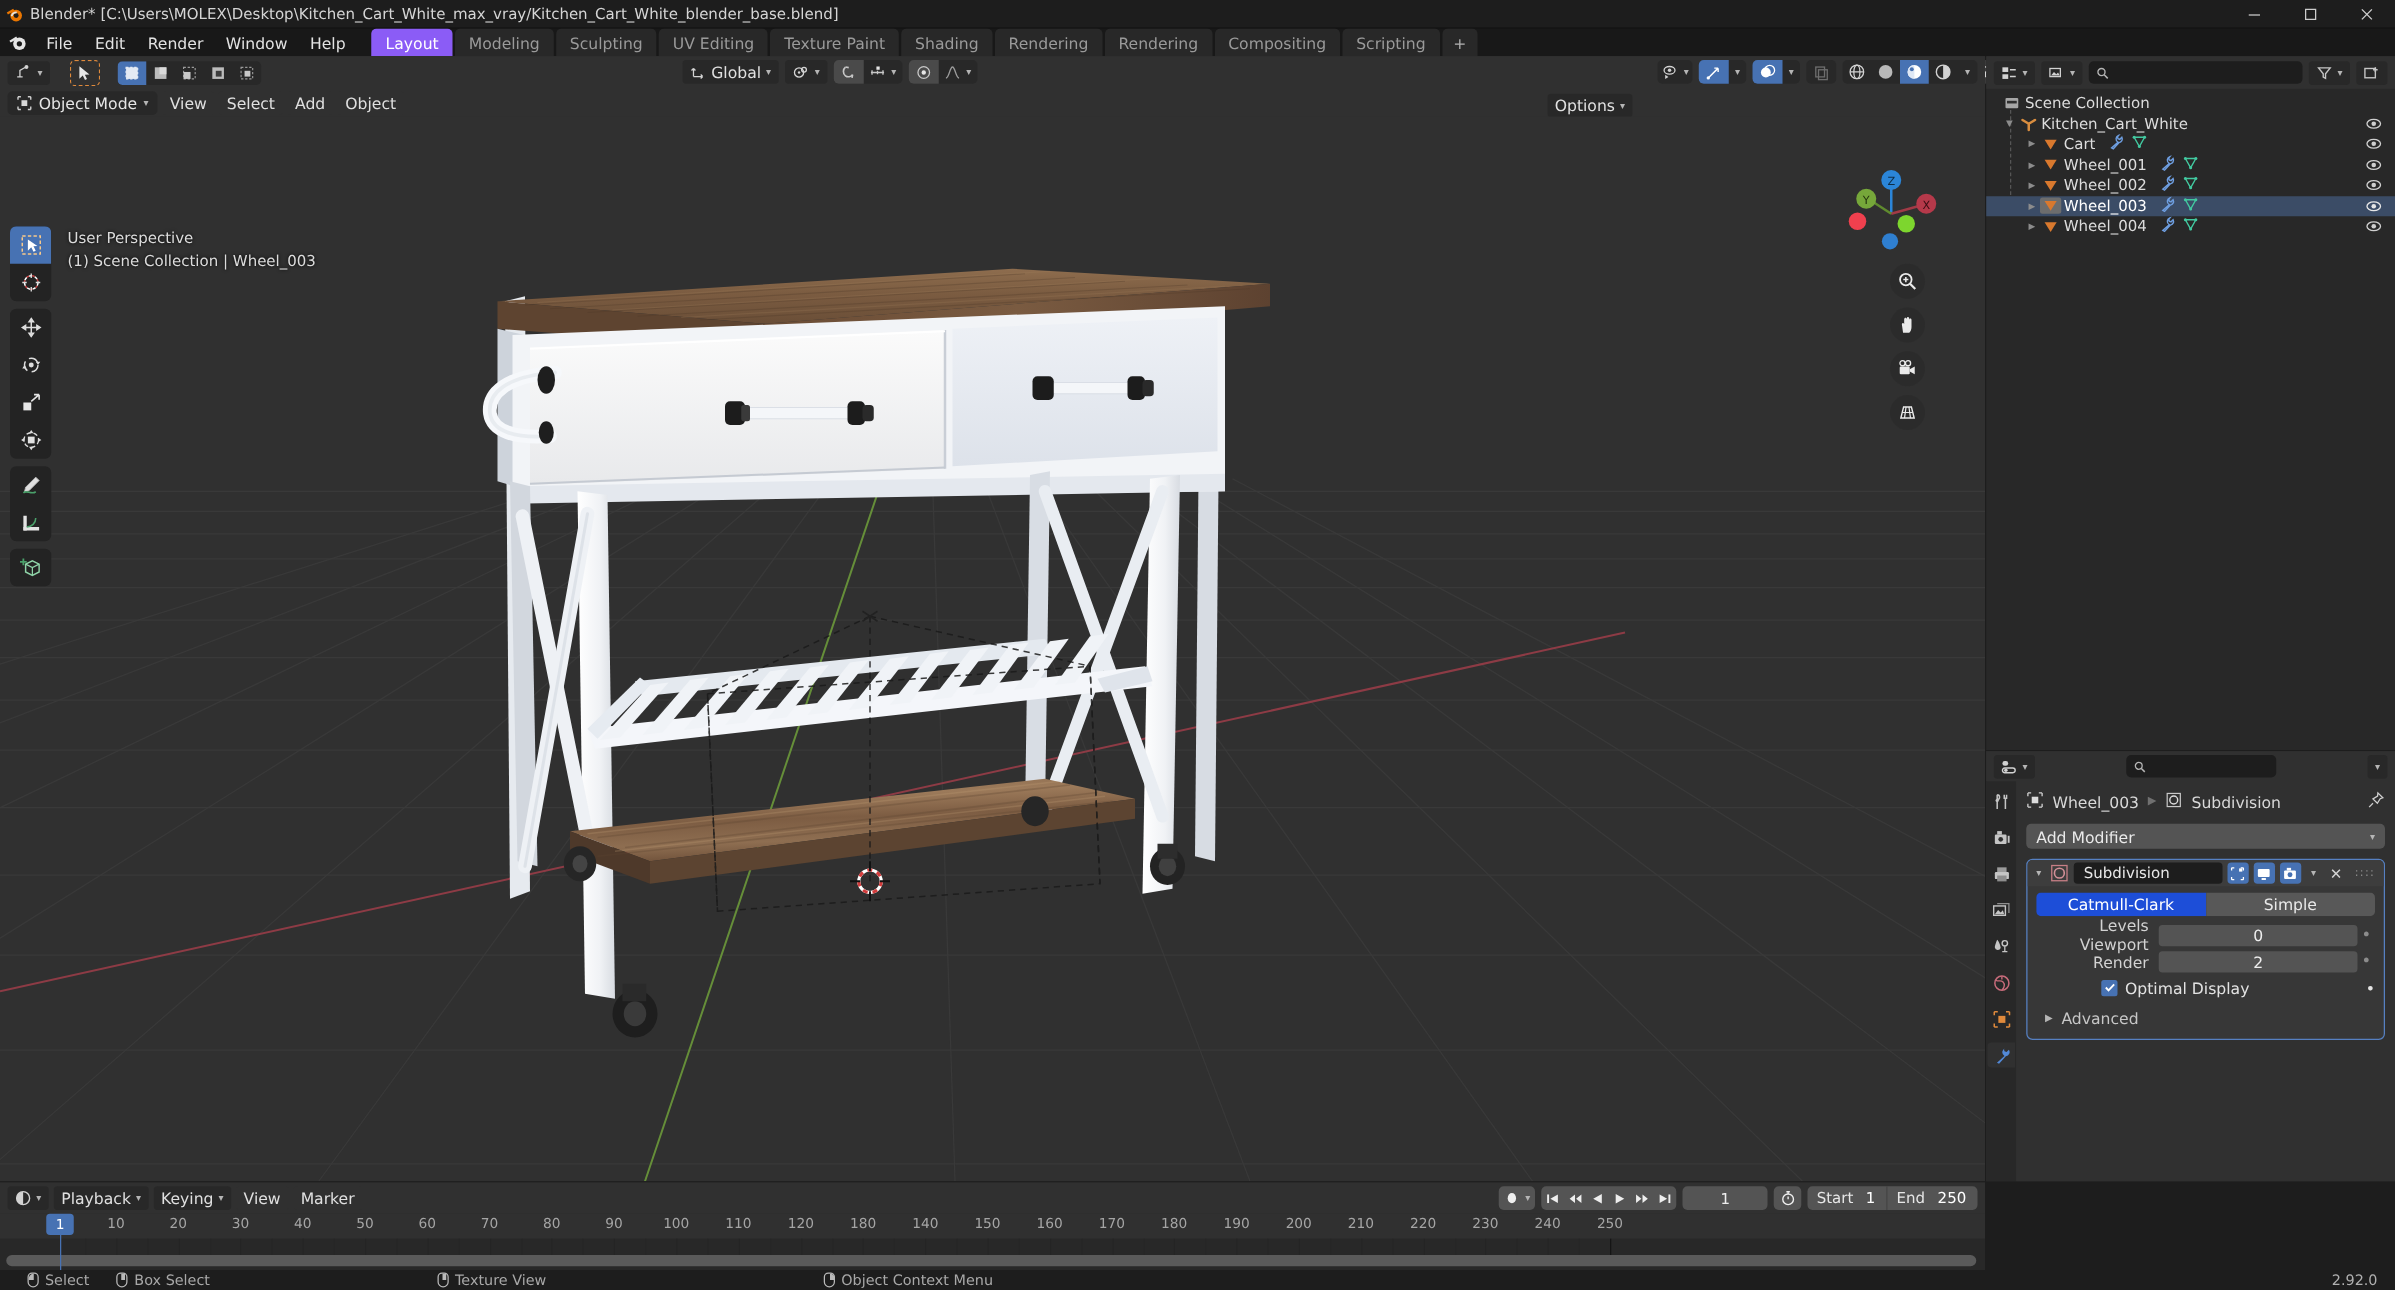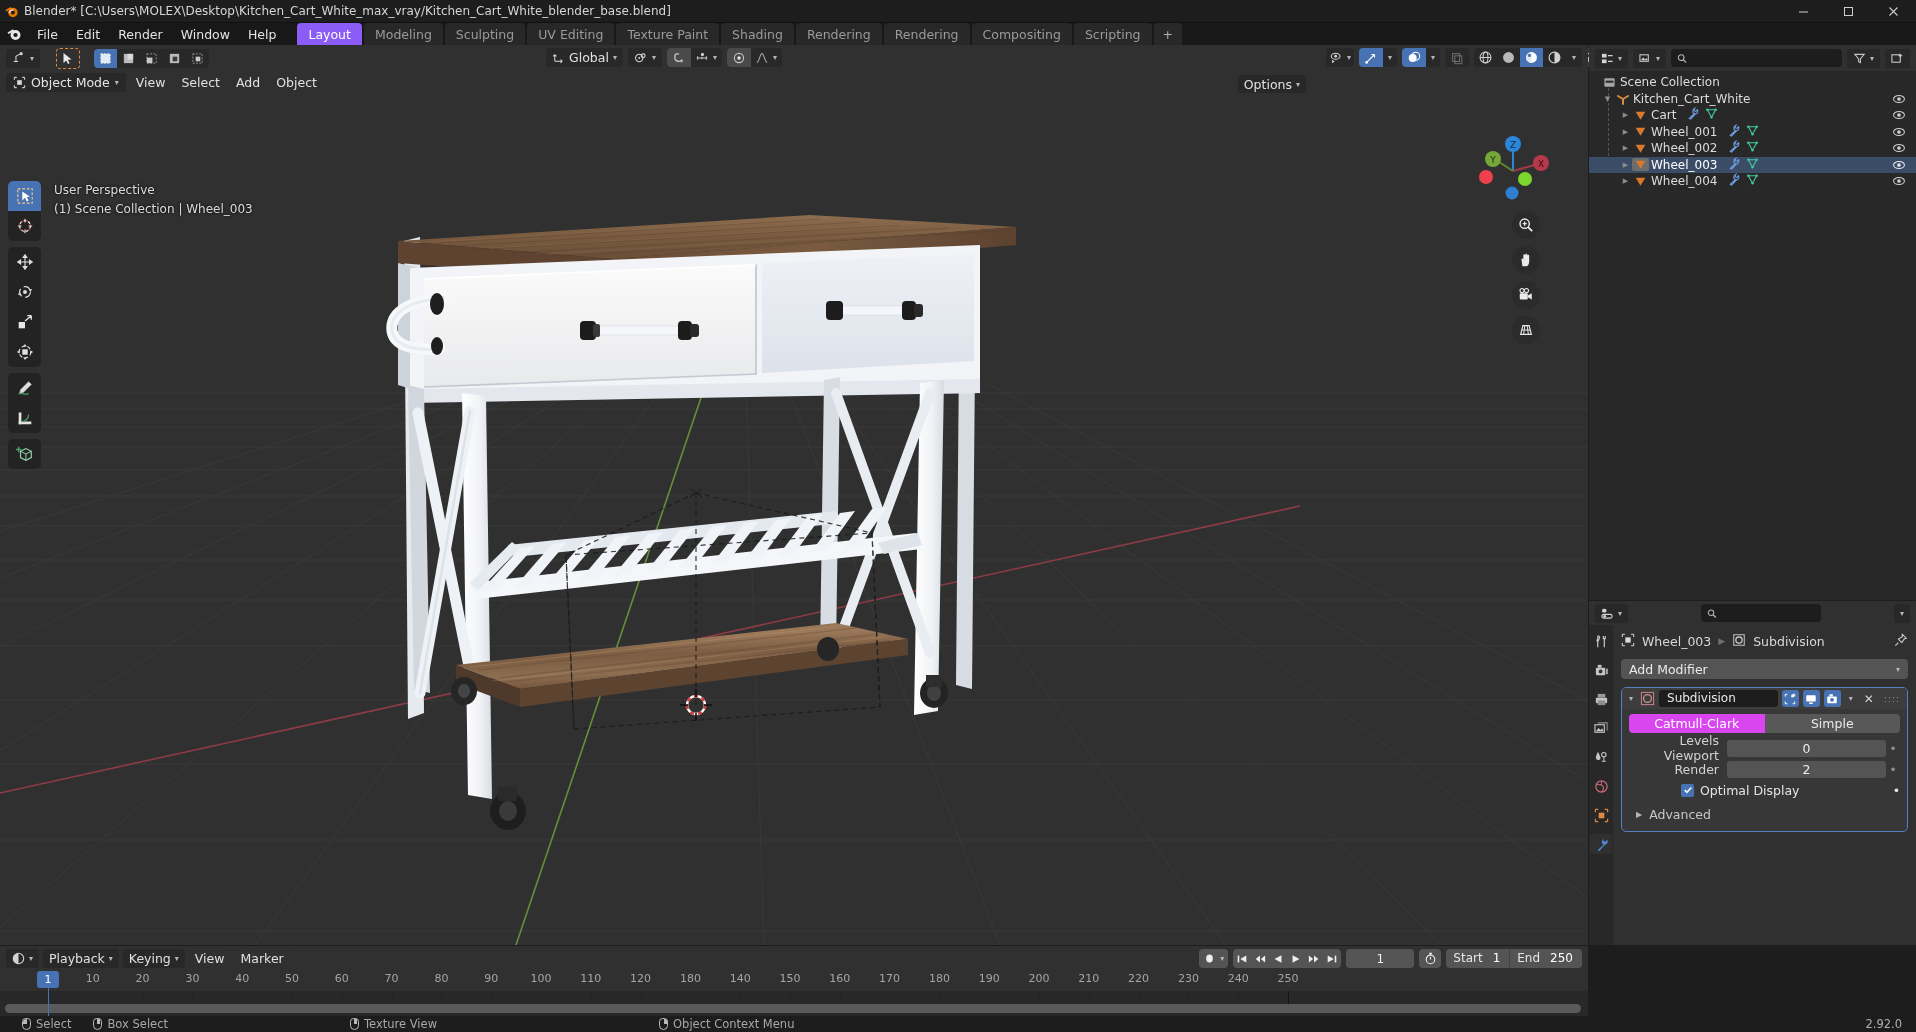--- a/index.html
+++ b/index.html
@@ -125,21 +125,21 @@
     margin-top:8px; height:20px; background:#545454; border-radius:4px;
     display:flex; align-items:center; justify-content:space-between; padding:0 8px; font-size:12.5px; color:#eaeaea;
   }
   .mod-panel { margin-top:8px; border:1px solid #5680c2; border-radius:5px; background:#373737; overflow:hidden; }
   .mod-head { height:21px; display:flex; align-items:center; background:#3d3d3d; padding:0 4px; gap:4px; }
   .mod-name { flex:1; height:17px; background:#1d1d1d; border-radius:3px; line-height:17px; padding-left:22px; font-size:12px; color:#e9e9e9; }
   .mod-toggle { width:17px; height:17px; border-radius:3px; display:flex; align-items:center; justify-content:center; background:#4772b3; }
   .mod-body { padding:5px 7px 7px 7px; }
   .seg2 { display:flex; height:19px; border-radius:4px; overflow:hidden; margin-bottom:6px; }
   .seg2 > div { flex:1; display:flex; align-items:center; justify-content:center; font-size:12.5px; background:#585858; color:#e9e9e9; }
-  .seg2 > div.on { background:#d946ef; color:#fff; }
+  .seg2 > div.on { background:#1d4ed8; color:#fff; }
   .prop-row { display:flex; align-items:center; height:18px; margin-bottom:3px; }
   .prop-row .lbl { width:98px; text-align:right; padding-right:8px; font-size:12.5px; color:#d2d2d2; }
   .prop-row .val { flex:1; height:17px; background:#545454; border-radius:3px; display:flex; align-items:center; justify-content:center; font-size:12.5px; color:#eee;}
   .prop-row .dot { width:14px; text-align:center; color:#8c8c8c; font-size:13px; }
   .chk-row { display:flex; align-items:center; height:18px; padding-left:52px; margin-bottom:2px;}
   .chkbox { width:13px; height:13px; background:#4772b3; border-radius:2px; display:flex; align-items:center; justify-content:center; margin-right:6px; }
   .adv-row { display:flex; align-items:center; gap:7px; height:20px; padding-left:7px; margin-top:5px; font-size:12.5px; color:#c7c7c7; }
 
   
   .timeline { position:absolute; left:0; top:946px; width:1588px; height:70px; background:#282828; }

